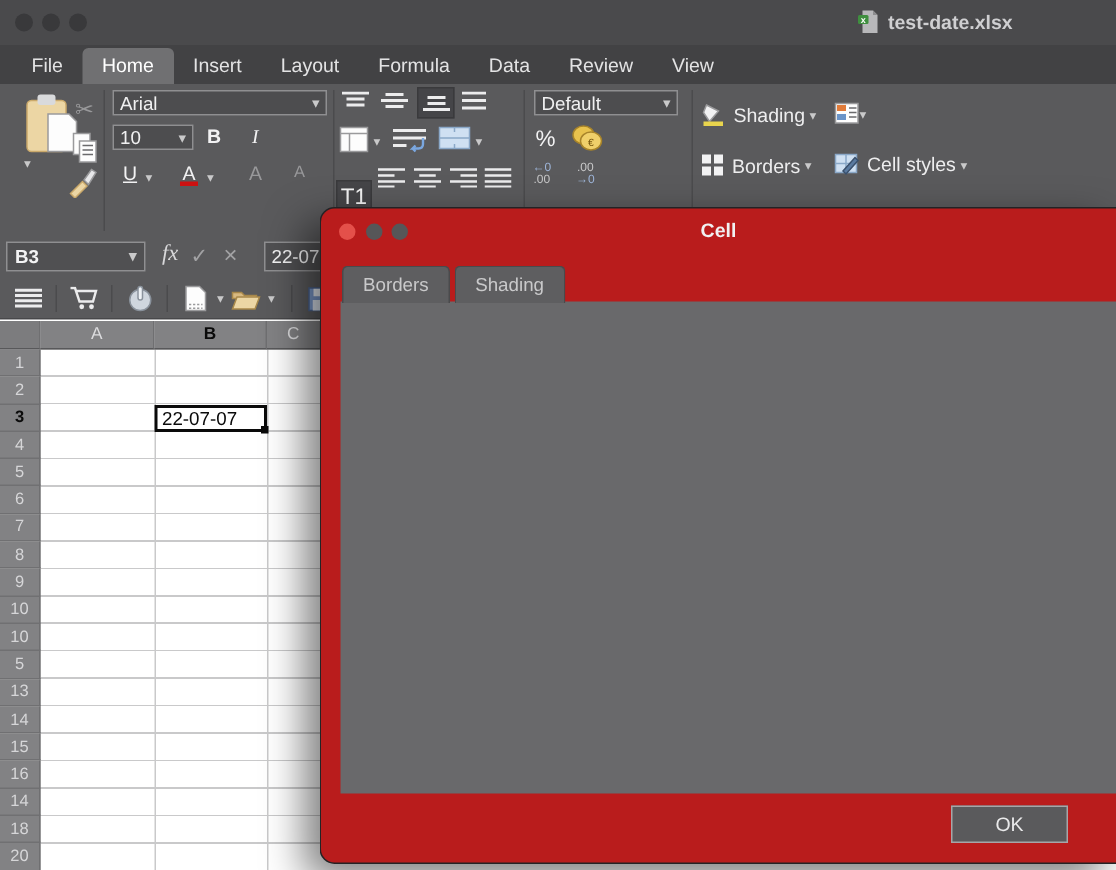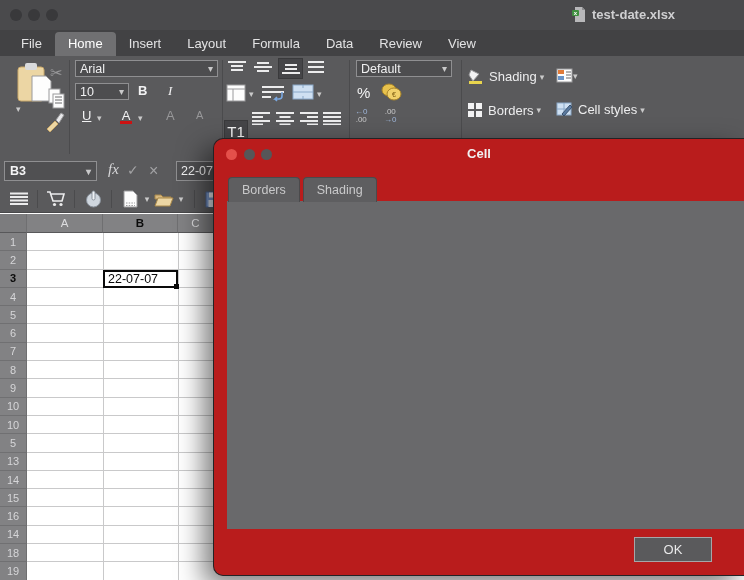--- a/index.html
+++ b/index.html
@@ -386,21 +386,21 @@
         <div class="rowhead">9</div>
         <div class="rowhead">10</div>
         <div class="rowhead">10</div>
         <div class="rowhead">5</div>
         <div class="rowhead">13</div>
         <div class="rowhead">14</div>
         <div class="rowhead">15</div>
         <div class="rowhead">16</div>
         <div class="rowhead">14</div>
         <div class="rowhead">18</div>
-        <div class="rowhead">19</div>
+        <div class="rowhead">20</div>
       </div>
     <div class="selcell">
       <span>22-07-07</span>
     </div>
   </div>
 
   <div class="dialog">
     <div class="ddot" style="left:12px;background:#e4504a"></div>
     <div class="ddot" style="left:30px;background:#565658"></div>
     <div class="ddot" style="left:47px;background:#565658"></div>

